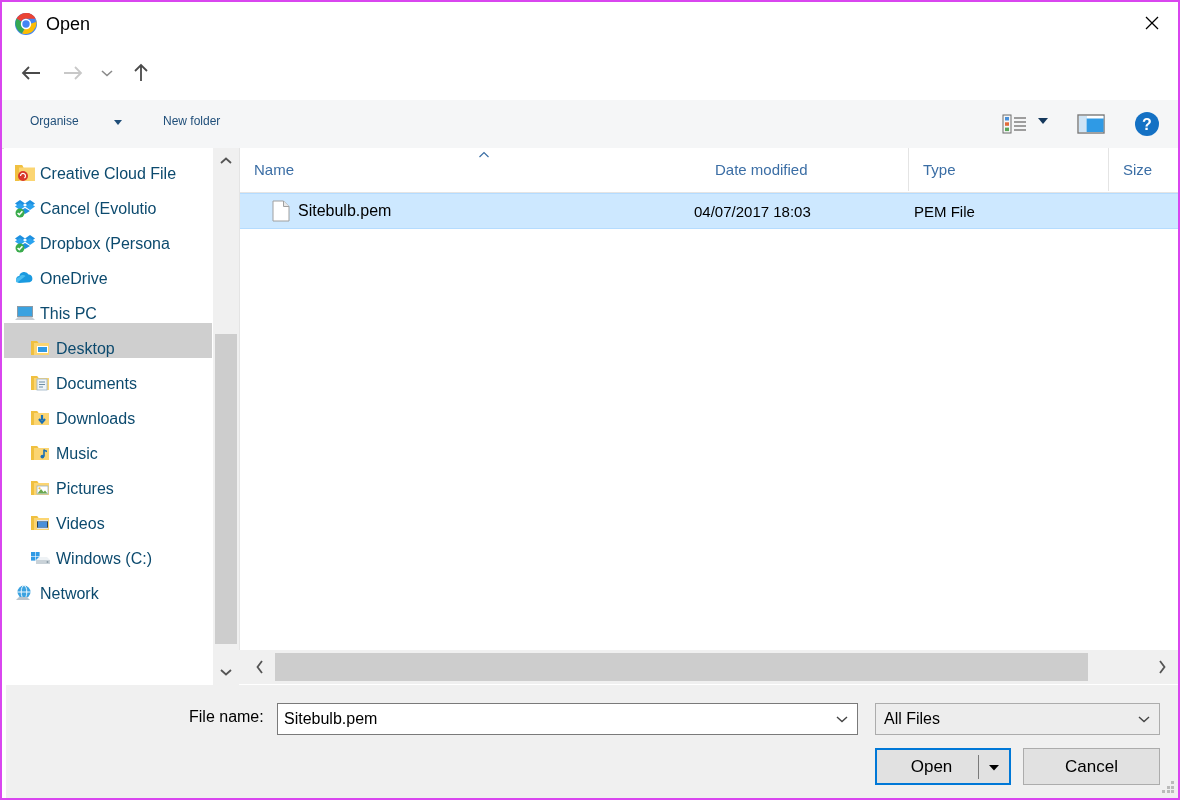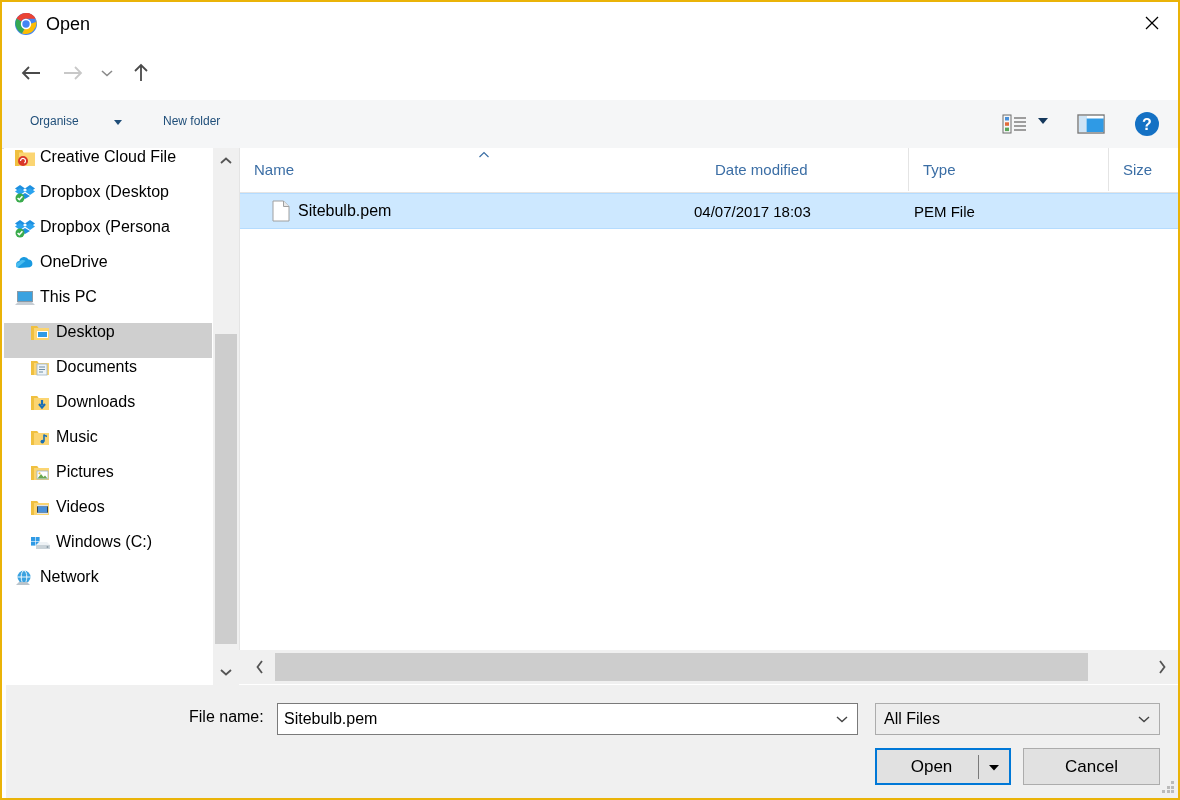--- a/index.html
+++ b/index.html
@@ -8,21 +8,21 @@
     background: #ffffff;
   }
   body {
     font-family: "Liberation Sans", sans-serif;
   }
   #dialog {
     position: relative;
     width: 1180px;
     height: 800px;
     box-sizing: border-box;
-    border: 2px solid #eab308;
+    border: 2px solid #d946ef;
     background: #ffffff;
     overflow: hidden;
     font-size: 15px;
     color: #000000;
     padding-left: 12px;
   }
 
   
   #titlebar {
     position: absolute;
@@ -201,26 +201,26 @@
     left: 2px; top: 146px;
     width: 208px;
     height: 537px;
     background: #ffffff;
     overflow: hidden;
   }
   .navitem {
     position: relative;
     height: 35px;
     display: flex;
-    align-items: flex-start;
+    align-items: flex-end;
     padding-left: 36px;
     white-space: nowrap;
     cursor: default;
     font-size: 16px;
-    color: #000000;
+    color: #0c4a6e;
   }
   .navitem.selected { background: #cfcfcf; }
   .navitem.indent { padding-left: 52px; }
   .navitem .nicon {
     position: absolute;
     left: 10px;
     width: 22px; height: 20px;
     display: flex; align-items: center; justify-content: center;
   }
   .navitem.indent .nicon { left: 26px; }
@@ -618,21 +618,21 @@
         <svg width="22" height="20" viewBox="0 0 22 20">
           <path d="M6 2 L1 5.5 L6 9 L11 5.5 Z" fill="#1e90e0"></path>
           <path d="M16 2 L11 5.5 L16 9 L21 5.5 Z" fill="#1e90e0"></path>
           <path d="M6 12 L1 8.5 L6 5 L11 8.5 Z" fill="#2aa3ef"></path>
           <path d="M16 12 L11 8.5 L16 5 L21 8.5 Z" fill="#2aa3ef"></path>
           <path d="M6 13 L11 10 L16 13 L11 16 Z" fill="#1e90e0"></path>
           <circle cx="6" cy="15" r="4.5" fill="#3aab4c"></circle>
           <path d="M3.6 15 L5.3 16.7 L8.4 13.3" stroke="#ffffff" stroke-width="1.6" fill="none"></path>
         </svg>
       </span>
-      <span>Dropbox (Desktop</span>
+      <span>Cancel (Evolutio</span>
     </div>
 
     <div class="navitem">
       <span class="nicon">
         <svg width="22" height="20" viewBox="0 0 22 20">
           <path d="M6 2 L1 5.5 L6 9 L11 5.5 Z" fill="#1e90e0"></path>
           <path d="M16 2 L11 5.5 L16 9 L21 5.5 Z" fill="#1e90e0"></path>
           <path d="M6 12 L1 8.5 L6 5 L11 8.5 Z" fill="#2aa3ef"></path>
           <path d="M16 12 L11 8.5 L16 5 L21 8.5 Z" fill="#2aa3ef"></path>
           <path d="M6 13 L11 10 L16 13 L11 16 Z" fill="#1e90e0"></path>

